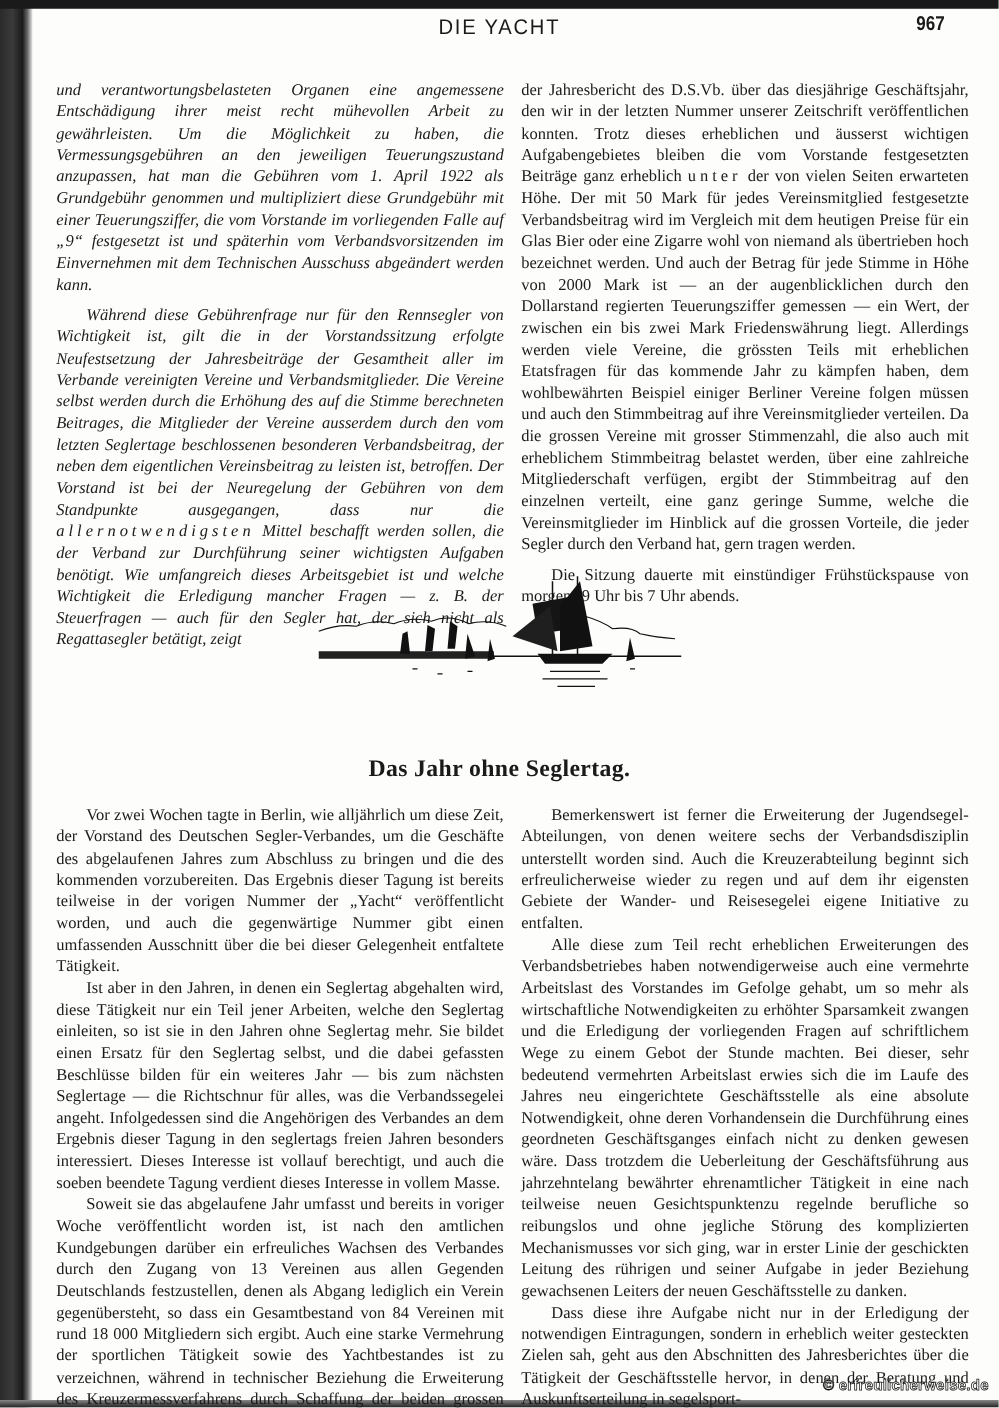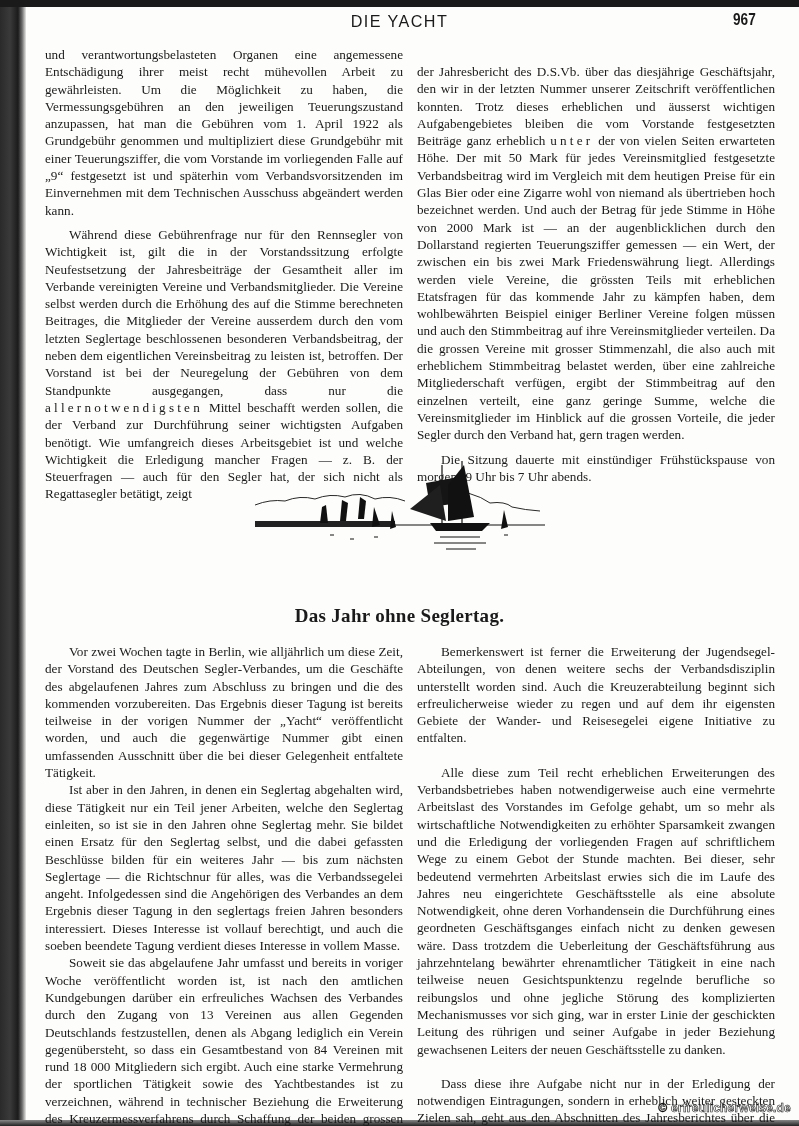--- a/index.html
+++ b/index.html
@@ -6,22 +6,22 @@
   body { width:799px; height:1126px; position:relative; overflow:hidden; background:#fdfdfb; font-family:"Liberation Serif", serif; color:#1a1a1a; }
   .binding { position:absolute; left:0; top:0; width:26px; height:1126px; background:linear-gradient(to right,#2a2a2a 0,#3a3a3a 10px,#1b1b1b 18px,#6a6a6a 22px,#e8e8e6 26px); }
   .topband { position:absolute; left:0; top:0; width:799px; height:7px; background:#1a1a1a; }
   .bottomband { position:absolute; left:0; bottom:0; width:799px; height:6px; background:linear-gradient(to bottom,#888,#222); }
   .header-title { position:absolute; left:0; width:799px; top:12px; text-align:center; font-family:"Liberation Sans", sans-serif; font-size:17px; letter-spacing:1.5px; transform:scaleX(0.95); }
   .page-number { position:absolute; right:43px; top:11px; font-family:"Liberation Sans", sans-serif; font-weight:bold; font-size:16px; transform:scaleX(0.85); transform-origin:right; }
   .col { position:absolute; font-size:13.2px; line-height:17.3px; text-align:justify; }
   .col p { margin:0; text-indent:0; }
   .col p.ind { text-indent:24px; }
   .col p.gap { margin-top:7px; }
-  .col p.gap2 { margin-top:17px; }
-  .col-top-left { left:45px; top:46px; width:358px; }
+  .col p.gap2 { }
+  .col-top-left { left:45px; top:63px; width:358px;font-style:italic; }
   .col-top-right { left:417px; top:63px; width:358px; }
   .col-bot-left { left:45px; top:643px; width:358px; }
   .col-bot-right { left:417px; top:643px; width:358px; }
   .spaced { letter-spacing:3.2px; }
   .illustration { position:absolute; left:250px; top:455px; width:300px; height:110px; }
   .article-title { position:absolute; left:0; width:799px; top:605px; text-align:center; font-family:"Liberation Serif", serif; font-weight:bold; font-size:19px; letter-spacing:0.3px; }
   .watermark { position:absolute; right:8px; top:1101px; font-family:"Liberation Sans", sans-serif; font-size:12px; font-weight:bold; color:#fff; -webkit-text-stroke:0.6px #111; letter-spacing:0.2px; }
 </style>
 </head>
 <body>

